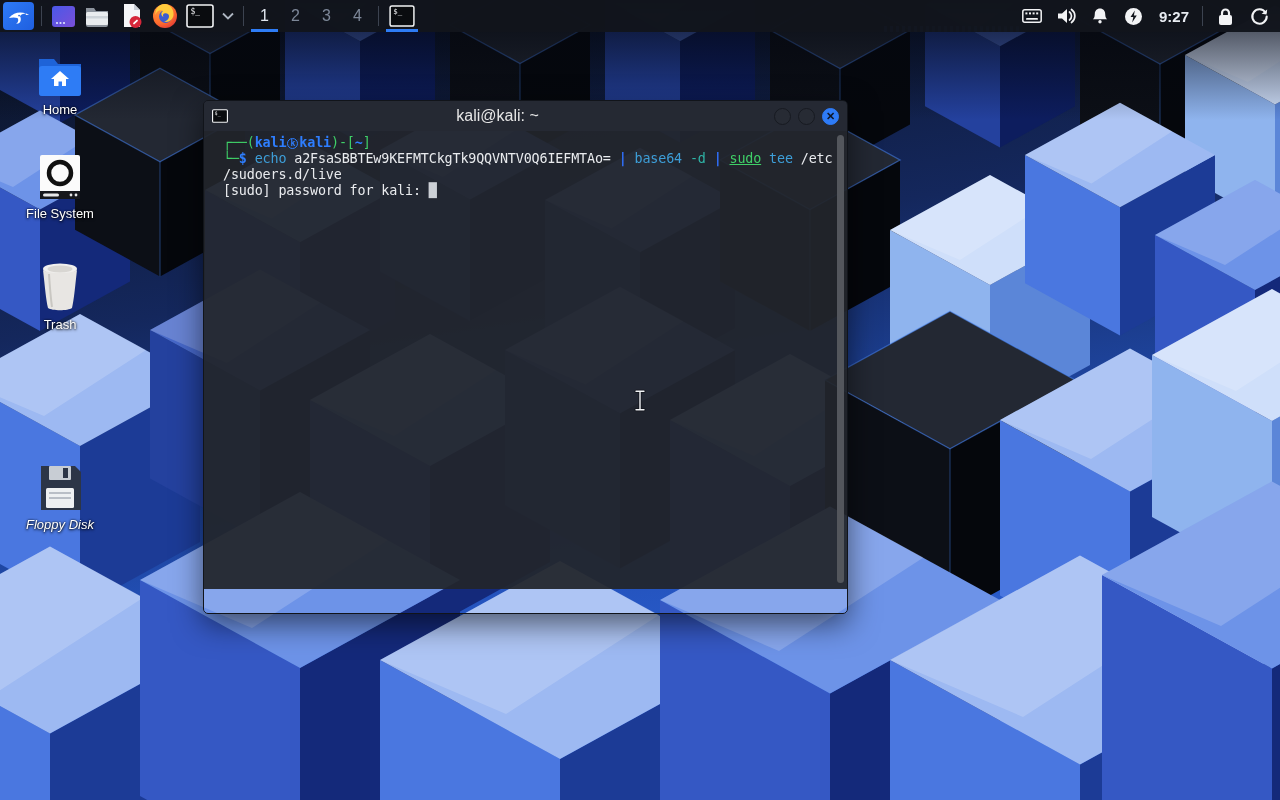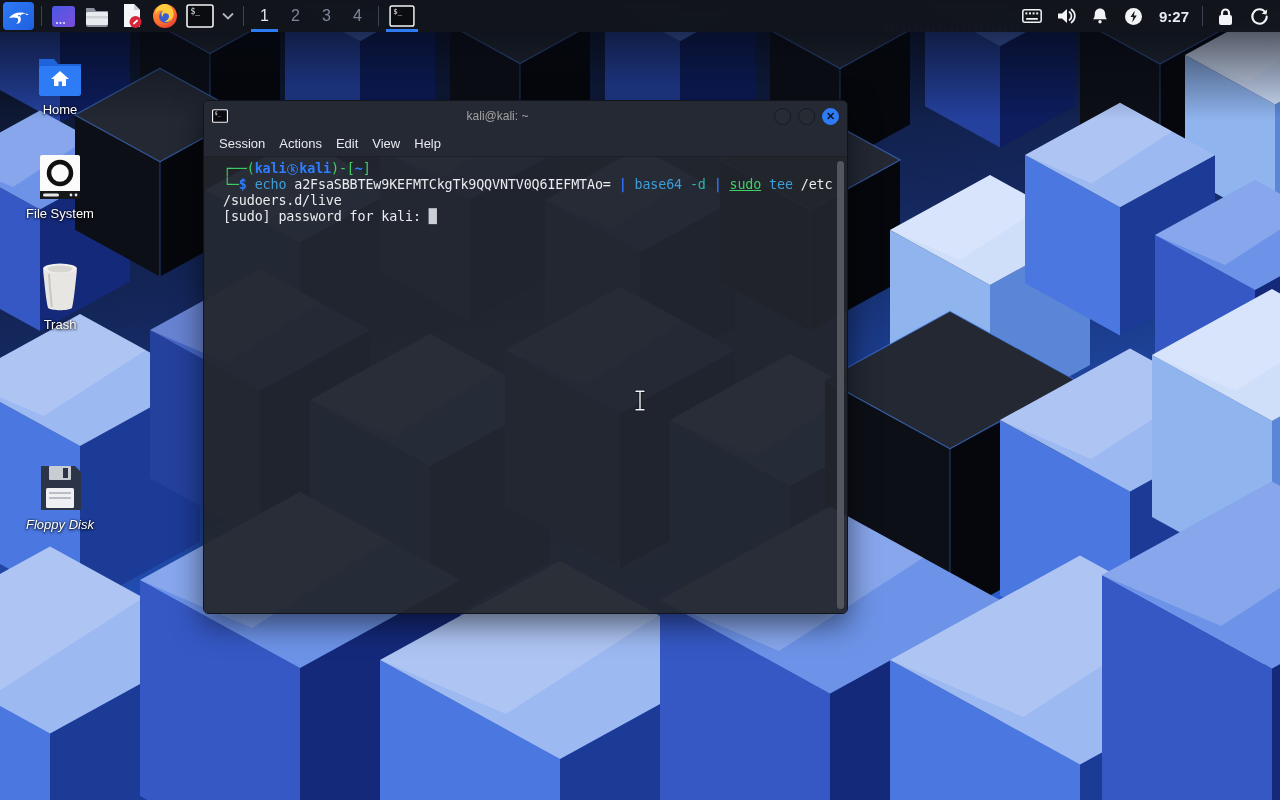--- a/index.html
+++ b/index.html
@@ -33,21 +33,21 @@
   .desk-icon { position:absolute; width:110px; left:5px; z-index:10; display:flex;
     flex-direction:column; align-items:center; cursor:default; }
   .desk-icon .lbl { margin-top:5px; color:#ffffff; font-size:13px; text-align:center;
     text-shadow:0 1px 3px rgba(0,0,0,.95), 0 0 2px rgba(0,0,0,.8); white-space:nowrap; }
 
   
   #term { position:absolute; left:203px; top:100px; width:645px; height:514px; z-index:20;
     border-radius:5px; box-shadow:0 10px 30px rgba(0,0,0,.55); overflow:hidden;
     border:1px solid #11141a; }
   #term-titlebar { height:30px; background:#252933; display:flex; align-items:center; padding:0 8px; }
-  #term-title { flex:1; text-align:center; color:#a3a3a3; font-size:12px; }
+  #term-title { flex:1; text-align:center; color:#e5e5e5; font-size:16px; }
   .tb-btn { width:17px; height:17px; border-radius:50%; margin-left:7px; flex:0 0 auto;
     background:#272b34; border:1px solid #171a21; position:relative; }
   .tb-btn.close { background:#2e7bf6; border-color:#2e7bf6; color:#0e1626; font-size:11px;
     font-weight:bold; display:flex; align-items:center; justify-content:center; line-height:1; }
   #term-menubar { height:26px; background:#252933; display:flex; align-items:center;
     padding-left:8px; border-bottom:1px solid #1c2027; }
   .menu-item { color:#e6e9ee; font-size:13px; padding:3px 7px; border-radius:3px; }
   #term-body { position:relative; height:458px; background:rgba(34,37,44,.94); }
   #term-lines { position:absolute; left:19px; top:4px; right:20px;
     font-family:"DejaVu Sans Mono", monospace; font-size:13.4px; line-height:16px;
@@ -465,27 +465,20 @@
     <div id="term-titlebar">
       <svg width="16" height="14" viewBox="0 0 28 24">
         <rect x="1" y="1" width="26" height="22" rx="2" fill="#0a0c0f" stroke="#f2f3f5" stroke-width="2"></rect>
         <text x="4.5" y="11" font-family="DejaVu Sans Mono, monospace" font-size="9" fill="#f2f3f5">$_</text>
       </svg>
       <div id="term-title">kali@kali: ~</div>
       <div class="tb-btn"></div>
       <div class="tb-btn"></div>
       <div class="tb-btn close">✕</div>
     </div>
-    <div id="term-menubar">
-      <span class="menu-item">Session</span>
-      <span class="menu-item">Actions</span>
-      <span class="menu-item">Edit</span>
-      <span class="menu-item">View</span>
-      <span class="menu-item">Help</span>
-    </div>
     <div id="term-body">
       <div id="term-lines"><div><span class="c-green">┌──(</span><span class="c-blueB">kali</span><span class="at-circle">k</span><span class="c-blueB">kali</span><span class="c-green">)-[</span><span class="c-blueB">~</span><span class="c-green">]</span></div><div><span class="c-green">└─</span><span class="c-blueB">$</span><span class="c-fg"> </span><span class="c-cmd">echo</span><span class="c-fg"> a2FsaSBBTEw9KEFMTCkgTk9QQVNTV0Q6IEFMTAo= </span><span class="c-pipe">|</span><span class="c-fg"> </span><span class="c-cmd">base64</span><span class="c-fg"> </span><span class="c-opt">-d</span><span class="c-fg"> </span><span class="c-pipe">|</span><span class="c-fg"> </span><span class="c-sudo">sudo</span><span class="c-fg"> </span><span class="c-cmd">tee</span><span class="c-fg"> /etc</span></div><div><span class="c-fg">/sudoers.d/live</span></div><div><span class="c-fg">[sudo] password for kali: </span><span class="c-cursor">█</span></div></div>
       <div id="term-scrollbar"></div>
     </div>
   </div>
 
   <svg id="mouse" width="14" height="23" viewBox="0 0 14 23">
     <g stroke="#10131a" stroke-width="3" stroke-linecap="round">
       <path d="M3 2.2 h8 M3 20.8 h8 M7 2.2 v18.6"></path>
     </g>

